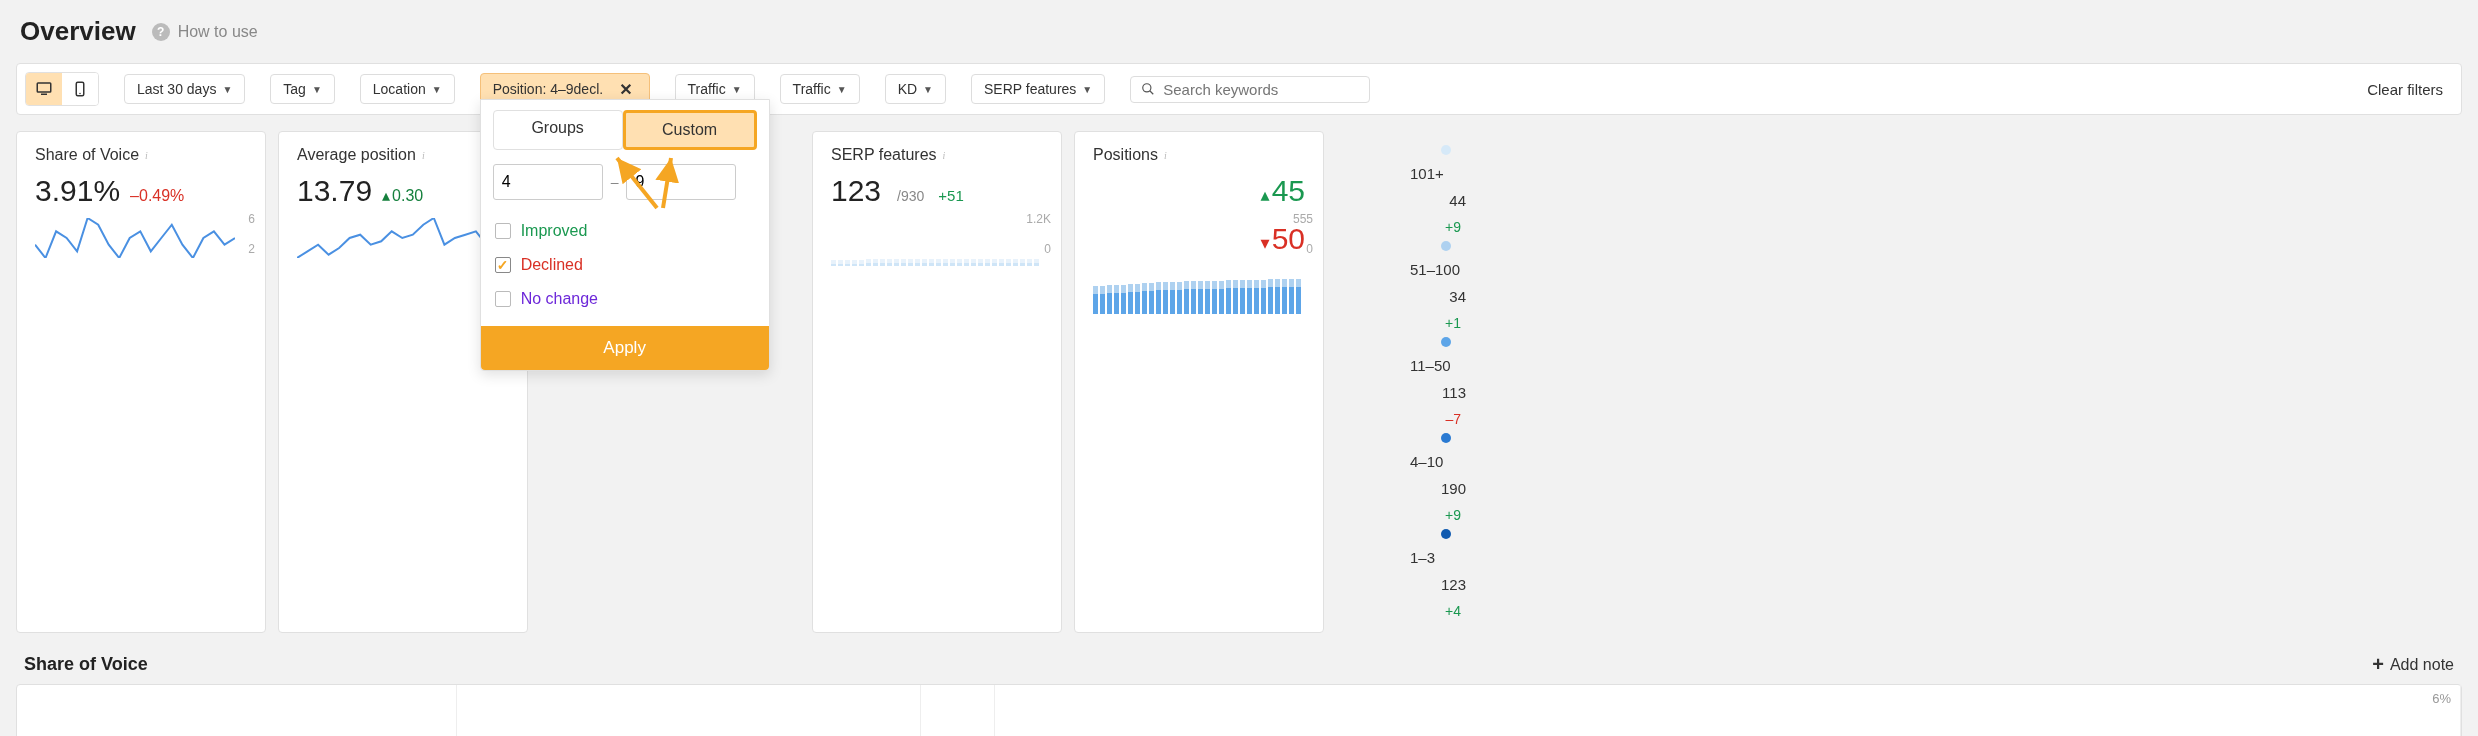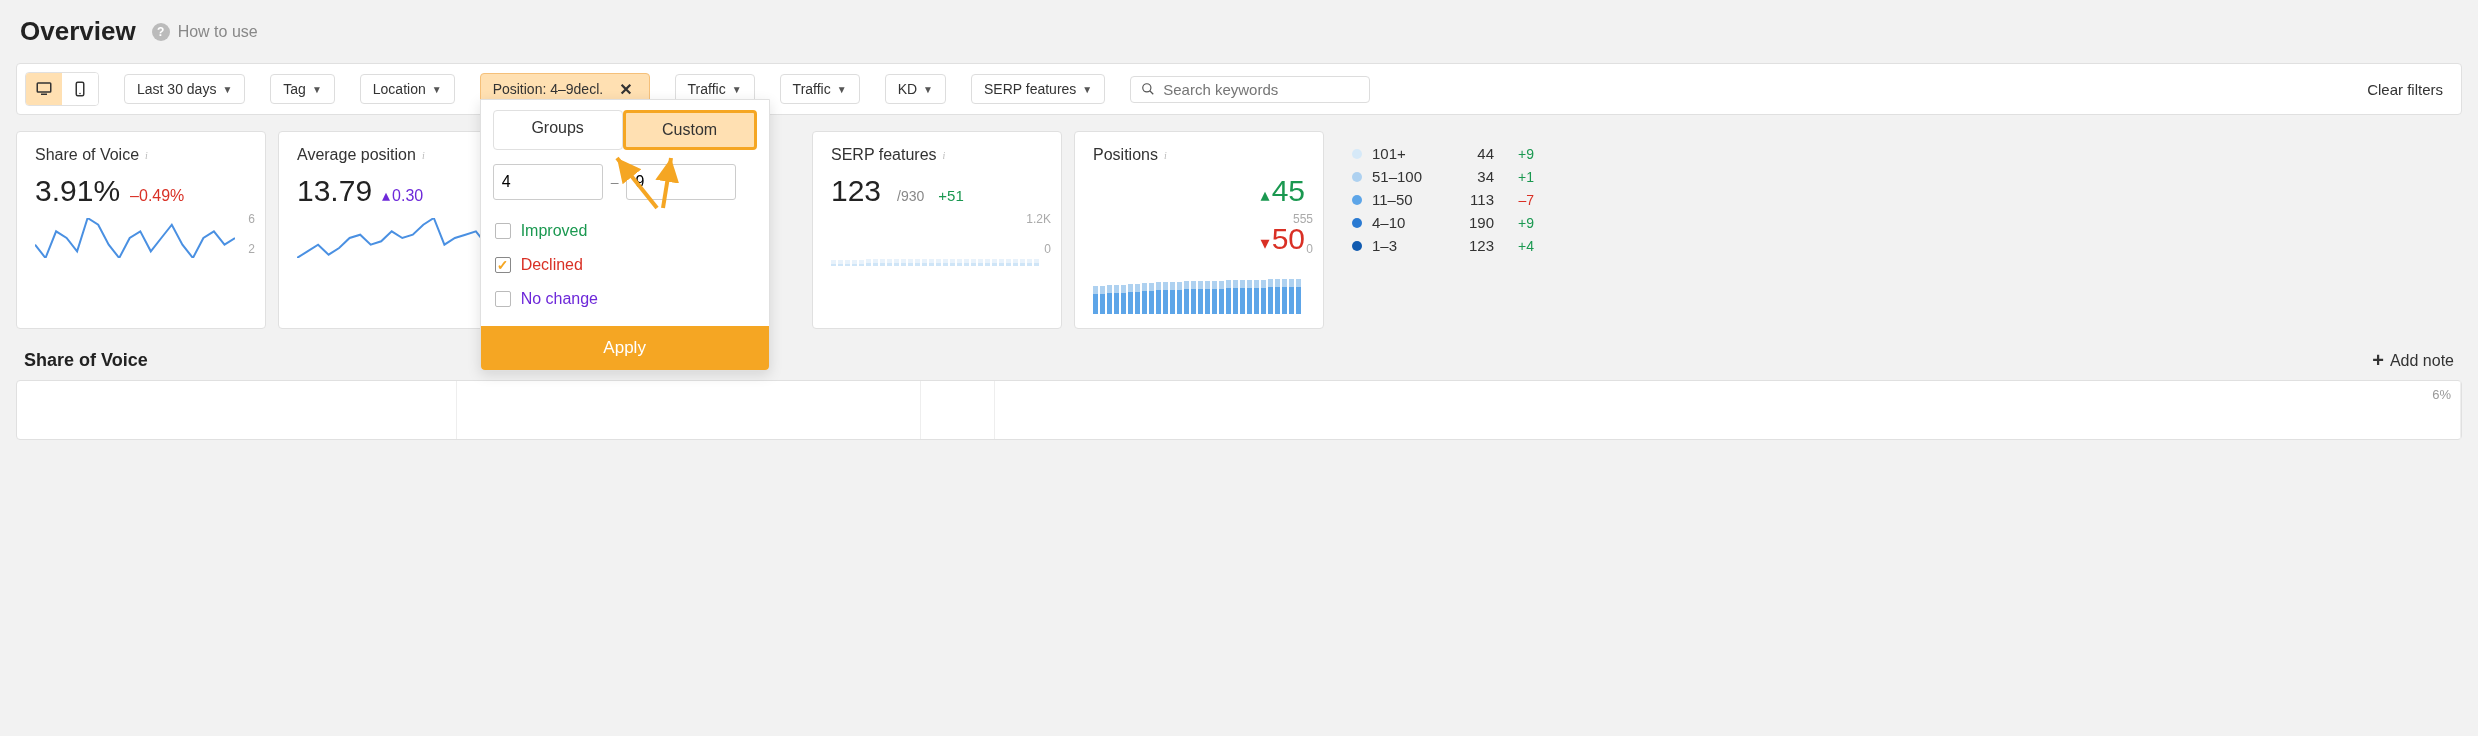--- a/index.html
+++ b/index.html
@@ -24,41 +24,41 @@
 .search-icon { color: #666; margin-right: 8px; }
 .clear-filters { font-size: 15px; color: #333; cursor: pointer; margin-left: auto; padding: 6px 10px; }
 
 .cards-row { display: flex; gap: 12px; margin-bottom: 20px; }
 .card { background: #fff; border: 1px solid #e0e0e0; border-radius: 4px; padding: 14px 18px; position: relative; }
 .card-title { font-size: 16px; color: #333; display: flex; align-items: center; gap: 4px; margin-bottom: 10px; }
 .info-i { font-size: 10px; color: #bbb; font-style: italic; font-family: Georgia, serif; margin-left: 2px; }
 
 .big-value { font-size: 30px; font-weight: 400; color: #222; display: flex; align-items: baseline; gap: 10px; }
 .delta-neg { color: #d93025; font-size: 16px; }
-.delta-pos { color: #6d28d9; font-size: 16px; }
+.delta-pos { color: #15803d; font-size: 16px; }
 .delta-pos::before { content: "▴"; margin-right: 2px; }
 
 .sparkline { margin-top: 10px; }
 .axis-labels { position: absolute; right: 10px; top: 80px; text-align: right; color: #aaa; font-size: 12px; display: flex; flex-direction: column; gap: 16px; }
 
 .bar-chart { display: flex; align-items: flex-end; gap: 2px; height: 48px; margin-top: 10px; }
 .bar-chart .bar { width: 5px; background: #5da5e8; border-top: 8px solid #aed1f0; }
 .bar-chart.serp .bar { background: #cfe5f7; border-top: 4px solid #e8f2fb; }
 
 .serp-sub { color: #888; font-size: 14px; margin-left: 6px; }
 .serp-delta { color: #1a9850; font-size: 15px; margin-left: 4px; }
 
 .positions-vals { display: flex; align-items: flex-end; gap: 14px; font-size: 30px; flex-direction: column; }
 .pos-up { color: #1a9850; }
 .pos-down { color: #d93025; }
 .pos-up::before { content: "▴"; font-size: 18px; margin-right: 2px; }
 .pos-down::before { content: "▾"; font-size: 18px; margin-right: 2px; }
 
 .legend-col { display: flex; flex-direction: column; gap: 6px; padding: 14px 16px; font-size: 15px; }
-.legend-row { display: flex; align-items: center; gap: 10px; }
+.legend-row { display: flex; align-items: center; gap: 10px; flex-direction: column; }
 .dot { width: 10px; height: 10px; border-radius: 50%; }
 .legend-label { width: 72px; }
 .legend-count { width: 40px; text-align: right; }
 .legend-delta { width: 30px; text-align: right; font-size: 14px; }
 .lg-pos { color: #1a9850; }
 .lg-neg { color: #d93025; }
 
 .section-row { display: flex; align-items: center; justify-content: space-between; padding: 0 8px; margin-bottom: 8px; }
 .section-title { font-size: 18px; font-weight: 600; color: #222; }
 .add-note { display: flex; align-items: center; gap: 6px; font-size: 16px; color: #333; cursor: pointer; }

